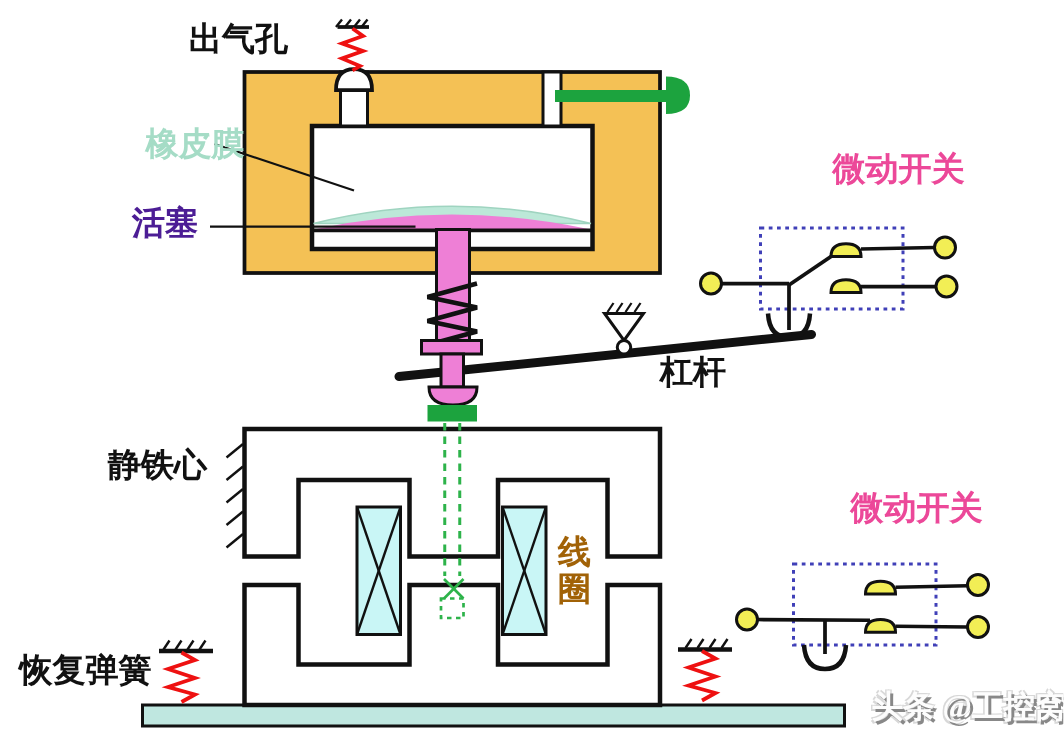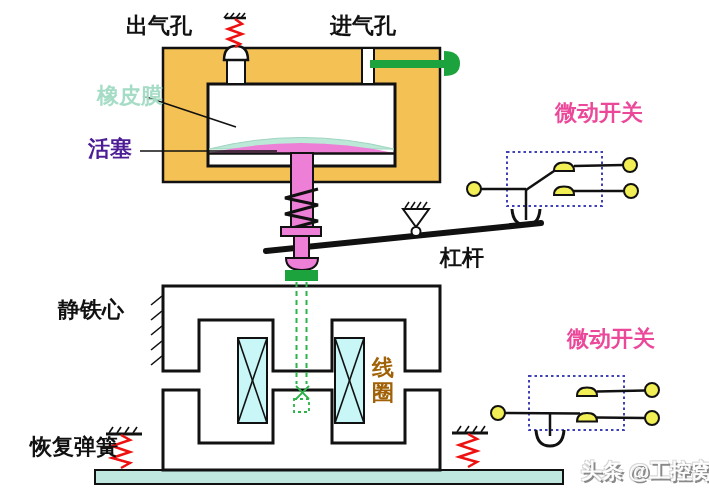--- a/index.html
+++ b/index.html
@@ -1,17 +1,17 @@
 <!DOCTYPE html>
 <html><head>
 <meta charset="utf-8">
 <style>
   html,body{margin:0;padding:0;background:#fff;}
   .stage{position:relative;width:709px;height:497px;background:#fff;overflow:hidden;
-         font-family:Liberation Sans, sans-serif;}
+         font-family:Liberation Serif, serif;}
   .stage svg{position:absolute;left:0;top:0;}
   .lbl{position:absolute;font-size:22px;font-weight:bold;color:#111;white-space:nowrap;line-height:1.05;}
   .c-blue{color:#2233cc;}
   .c-slate{color:#ec4899;}
   .c-red{color:#a16207;}
   .c-pink{color:#4c1d95;}
   .c-palecyan{color:#a5dcc6;}
   .lbl-vert{width:26px;white-space:normal;word-break:break-all;line-height:25px;}
   .watermark{position:absolute;font-size:21px;font-weight:bold;color:#fdfdfd;white-space:nowrap;
     text-shadow:2px 2px 0 #888888,-1px -1px 0 #d8d8d8,1px -1px 0 #d8d8d8,-1px 1px 0 #d8d8d8;}
@@ -154,24 +154,23 @@
       <line x1="477" y1="426" x2="473" y2="432"></line>
           <line x1="485" y1="426" x2="481" y2="432"></line>
     </g>
     <line x1="452" y1="433" x2="488" y2="433" stroke="#111" stroke-width="3"></line>
     <polyline points="468,434 477,439 459,445 477,451 459,457 477,462 468,467" stroke-width="2.5" stroke="#ee1111"></polyline>
   </g>
 
 </svg>
 
 <div class="lbl" style="left:126px;top:14px;">出气孔</div>
-<div class="lbl" style="left:330px;top:14px;">进气孔</div>
 <div class="lbl c-palecyan" style="left:63px;top:84px;margin-left:34px;">橡皮膜</div>
 <div class="lbl c-pink" style="left:88px;top:137px;">活塞</div>
 <div class="lbl c-slate" style="left:555px;top:101px;">微动开关</div>
-<div class="lbl" style="left:440px;top:246px;">杠杆</div>
-<div class="lbl" style="left:58px;top:298px;text-align:right;">静铁心</div>
+<div class="lbl" style="left:440px;top:236px;">杠杆</div>
+<div class="lbl" style="left:72px;top:298px;text-align:right;">静铁心</div>
 <div class="lbl c-red lbl-vert" style="left:372px;top:355px;">线圈</div>
-<div class="lbl" style="left:13px;top:435px;margin-left:17px;">恢复弹簧</div>
+<div class="lbl" style="left:13px;top:435px;">恢复弹簧</div>
 <div class="lbl c-slate" style="left:567px;top:327px;">微动开关</div>
 <div class="watermark" style="left:581px;top:457px;">头条 @工控窝</div>
 
 </div>
 
 </body></html>

